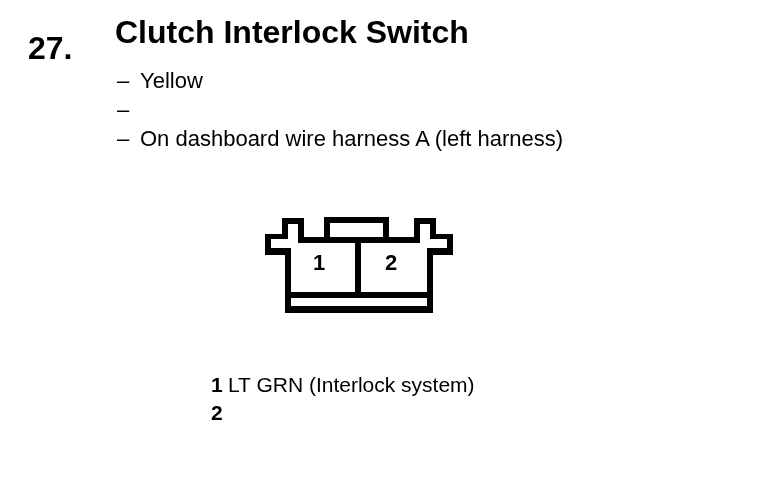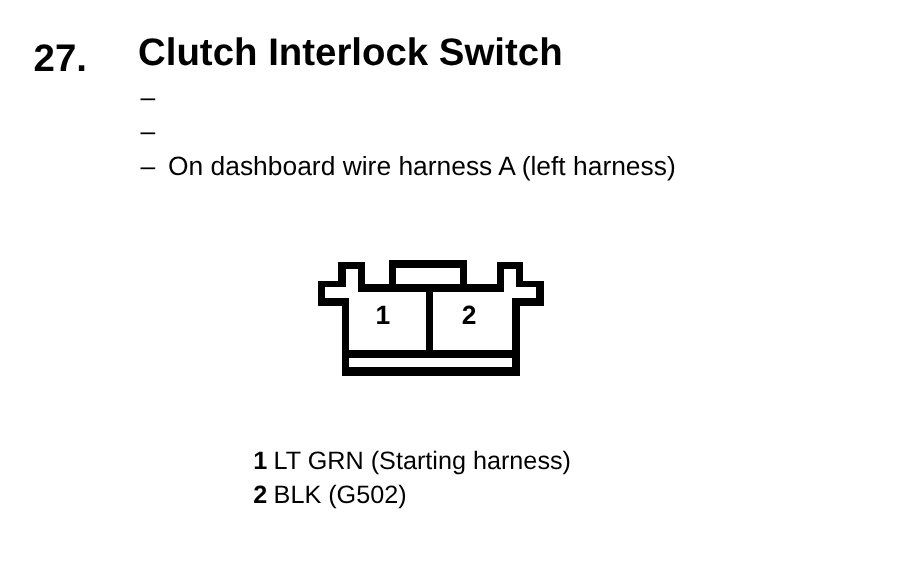--- a/index.html
+++ b/index.html
@@ -8,21 +8,21 @@
     font-family:"Liberation Sans", sans-serif; position:relative; overflow:hidden;
   }
   .page { position:absolute; inset:0; background:#ffffff; }
 
   .section-number {
     position:absolute; left:28px; top:15px;
     font-size:32px; font-weight:bold; line-height:34px; white-space:nowrap;margin-top:16px;
   }
   .section-title {
     position:absolute; left:115px; top:15px;
-    font-size:32px; font-weight:bold; line-height:34px; white-space:nowrap;margin-top:11px;
+    font-size:32px; font-weight:bold; line-height:34px; white-space:nowrap;
   }
 
   .bullets {
     position:absolute; left:117px; top:66px;
     font-size:22px; line-height:29px;
   }
   .bullet-row { display:flex; white-space:nowrap; }
   .bullet-dash { flex:0 0 23px; width:23px; }
 
   .connector-svg { position:absolute; left:255px; top:210px; }
@@ -38,20 +38,21 @@
 <body>
 
 <div class="page">
 
   <span class="section-number">27.</span>
   <span class="section-title">Clutch Interlock Switch</span>
 
   <div class="bullets">
     <div class="bullet-row">
       <span class="bullet-dash">–</span>
+      <span>Yellow</span>
     </div>
     <div class="bullet-row">
       <span class="bullet-dash">–</span>
     </div>
     <div class="bullet-row">
       <span class="bullet-dash">–</span>
       <span>On dashboard wire harness A (left harness)</span>
     </div>
   </div>
 
@@ -73,21 +74,20 @@
     <rect x="361" y="243" width="66" height="49" fill="#fff"></rect>
     <rect x="291" y="298" width="136" height="8" fill="#fff"></rect>
 
     <text x="319" y="270" text-anchor="middle" font-family="Liberation Sans, sans-serif" font-size="22" font-weight="bold" fill="#000">1</text>
     <text x="391" y="270" text-anchor="middle" font-family="Liberation Sans, sans-serif" font-size="22" font-weight="bold" fill="#000">2</text>
   </svg>
 
   <div class="legend">
     <div class="legend-row">
       <span class="legend-pin">1</span>
-      <span>LT GRN (Starting harness)</span>
+      <span>LT GRN (Interlock system)</span>
     </div>
     <div class="legend-row">
       <span class="legend-pin">2</span>
-      <span>BLK (G502)</span>
     </div>
   </div>
 
 </div>
 
 </body></html>

